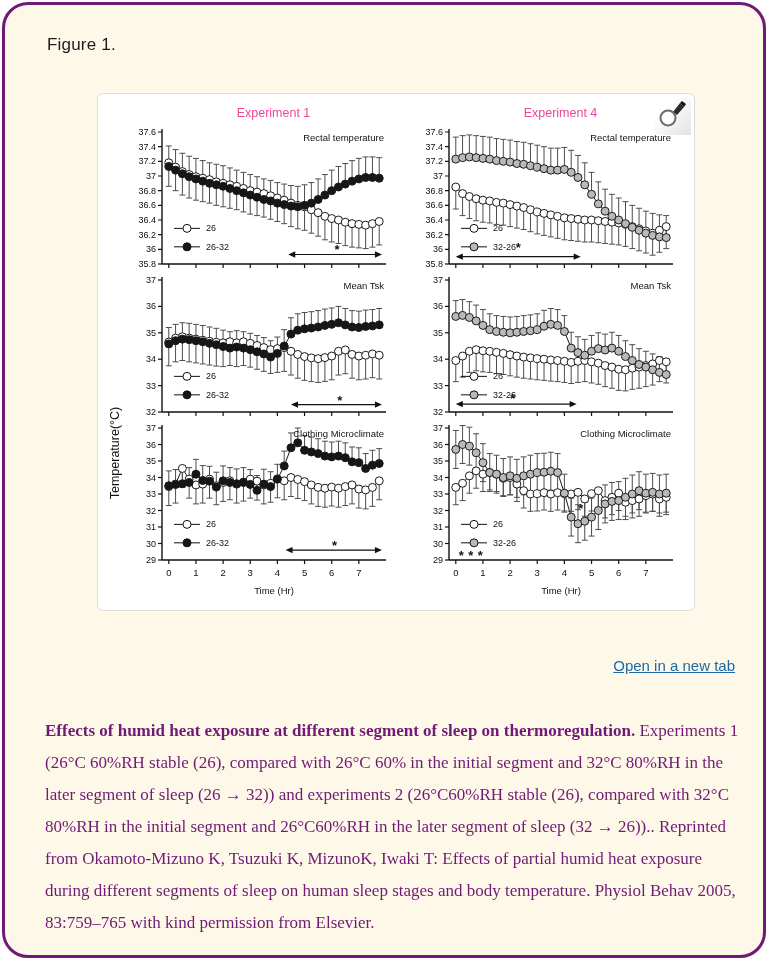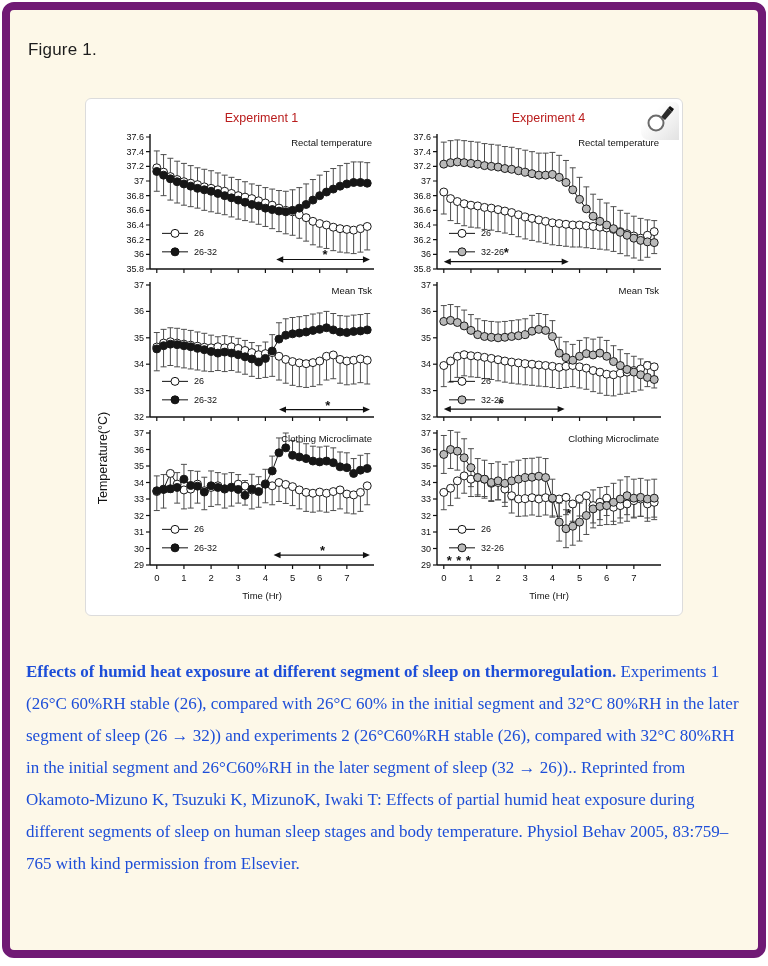--- a/index.html
+++ b/index.html
@@ -1,46 +1,46 @@
 <!DOCTYPE html>
 <html><head>
 <meta charset="utf-8">
 <style>
   * { margin:0; padding:0; box-sizing:border-box; }
   html,body { background:#ffffff; width:768px; font-family:"Liberation Sans", sans-serif; }
   .frame{
     margin:2px; height:956px; background:#fdf8e8;
-    border:8px solid #701a75; border-radius:12px; overflow:hidden;
+    border:3px solid #701a75; border-radius:26px; overflow:hidden;padding-left:24px;
   }
   .figure-label{
     margin:30px 0 0 18px; font-size:17px; color:#1d1d1d; letter-spacing:.2px;
   }
   .fig-card{
     position:relative; width:598px; margin:38px auto 0; background:#ffffff;
     border:1px solid #dcdcdc; border-radius:6px; padding:12px 4px 6px 6px;
   }
   .magnify-btn{
     position:absolute; top:3px; right:3px; width:38px; height:38px;
     border-radius:0 5px 0 8px; background:linear-gradient(135deg,#ffffff 30%,#e2e2e2 100%);
     display:flex; align-items:center; justify-content:center; cursor:pointer;
   }
   .fig-ylab{
     position:absolute; left:-58px; top:352px; width:150px; text-align:center;
     transform:rotate(-90deg); font-size:12.5px; color:#111;
   }
   .fig-grid{ display:grid; grid-template-columns:1fr 1fr; column-gap:2px; padding-left:14px; }
   .fig-col{ display:flex; flex-direction:column; align-items:center; }
-  .col-title{ font-size:12.5px; color:#b91c1c; padding-left:26px; margin-bottom:2px; }
+  .col-title{ font-size:12.5px; color:#ec4899; padding-left:26px; margin-bottom:2px; }
   .plot-slot{ line-height:0; }
   svg text{ font-family:"Liberation Sans", sans-serif; }
   .open-row{ margin-top:46px; padding-right:28px; text-align:right; }
   .open-row a{ font-size:15px; color:#1a6ba8; text-decoration:underline; cursor:pointer; }
   .caption{
     margin:40px 16px 0 16px; font-family:"Liberation Serif", serif;
-    font-size:17px; line-height:32px; color:#1d4ed8;
+    font-size:17px; line-height:32px; color:#701a75;
   }
   .caption strong{ font-weight:bold; }
 </style>
 </head>
 <body>
 
 <div class="frame">
 
   <div class="figure-label">Figure 1.</div>
 
@@ -1544,16 +1544,19 @@
               <text x="80" y="127.84" font-size="9" fill="#111">32-26</text>
               <text x="48.21818181818182" y="142.22499999999997" text-anchor="middle" font-size="13" font-weight="bold" fill="#111">*</text>
               <text x="57.72121212121212" y="142.22499999999997" text-anchor="middle" font-size="13" font-weight="bold" fill="#111">*</text>
               <text x="67.22424242424242" y="142.22499999999997" text-anchor="middle" font-size="13" font-weight="bold" fill="#111">*</text>
               <text x="167.6848484848485" y="95.19999999999996" text-anchor="middle" font-size="13" font-weight="bold" fill="#111">*</text>
             </svg></div>
       </div>
     </div>
   </div>
 
+  <div class="open-row">
+    <a href="#">Open in a new tab</a>
+  </div>
 
   <p class="caption"><strong>Effects of humid heat exposure at different segment of sleep on thermoregulation.</strong> <span>Experiments 1 (26°C 60%RH stable (26), compared with 26°C 60% in the initial segment and 32°C 80%RH in the later segment of sleep (26 → 32)) and experiments 2 (26°C60%RH stable (26), compared with 32°C 80%RH in the initial segment and 26°C60%RH in the later segment of sleep (32 → 26)).. Reprinted from Okamoto-Mizuno K, Tsuzuki K, MizunoK, Iwaki T: Effects of partial humid heat exposure during different segments of sleep on human sleep stages and body temperature. Physiol Behav 2005, 83:759–765 with kind permission from Elsevier.</span></p>
 
 </div>
 
 </body></html>

